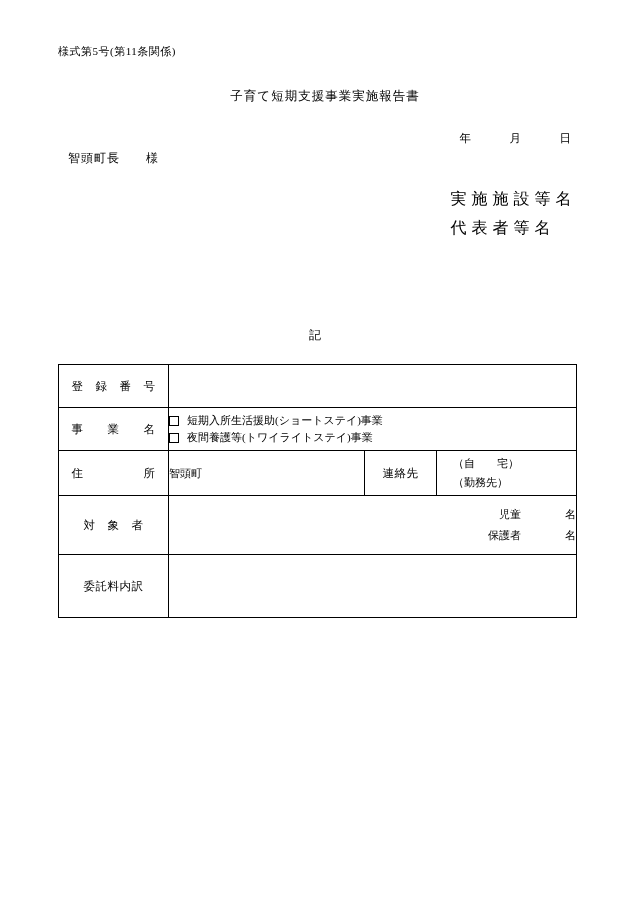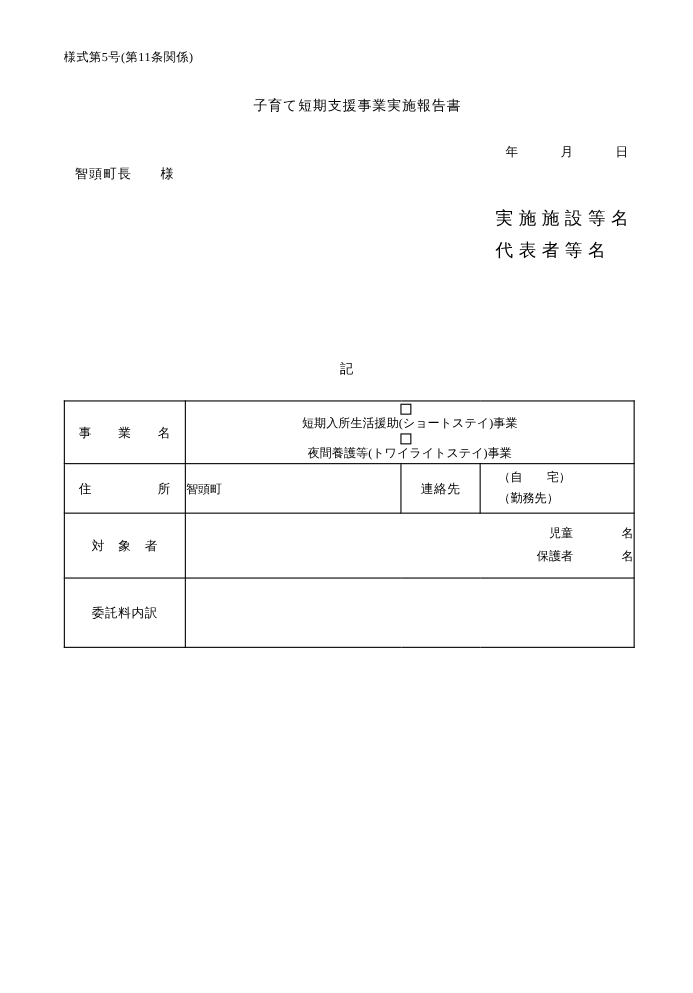--- a/index.html
+++ b/index.html
@@ -108,21 +108,20 @@
     letter-spacing: 0.5px;
   }
 
   .cell-pad { padding: 6px 8px; }
 
   .check-row {
     display: flex;
     align-items: center;
     margin: 2px 0;
     font-size: 11px;
-    flex-direction: column;
   }
   .check-box {
     display: inline-block;
     width: 8px;
     height: 8px;
     border: 1px solid #000;
     margin-right: 8px;
     flex: 0 0 auto;
   }
   .left { text-align: left; }
@@ -163,20 +162,24 @@
   <div class="ki-mark">記</div>
 
   <table class="form-table">
     <colgroup>
       <col style="width:110px">
       <col style="width:196px">
       <col style="width:72px">
       <col style="width:140px">
     </colgroup>
     <tbody>
+      <tr>
+        <td class="lbl" style="height:42px">登　録　番　号</td>
+        <td class="cell-pad" colspan="3"></td>
+      </tr>
 
       <tr>
         <td class="lbl" style="height:42px">事　　業　　名</td>
         <td class="cell-pad" colspan="3">
           <div class="check-row">
             <span class="check-box"></span>
             <span>短期入所生活援助(ショートステイ)事業</span>
           </div>
           <div class="check-row">
             <span class="check-box"></span>

